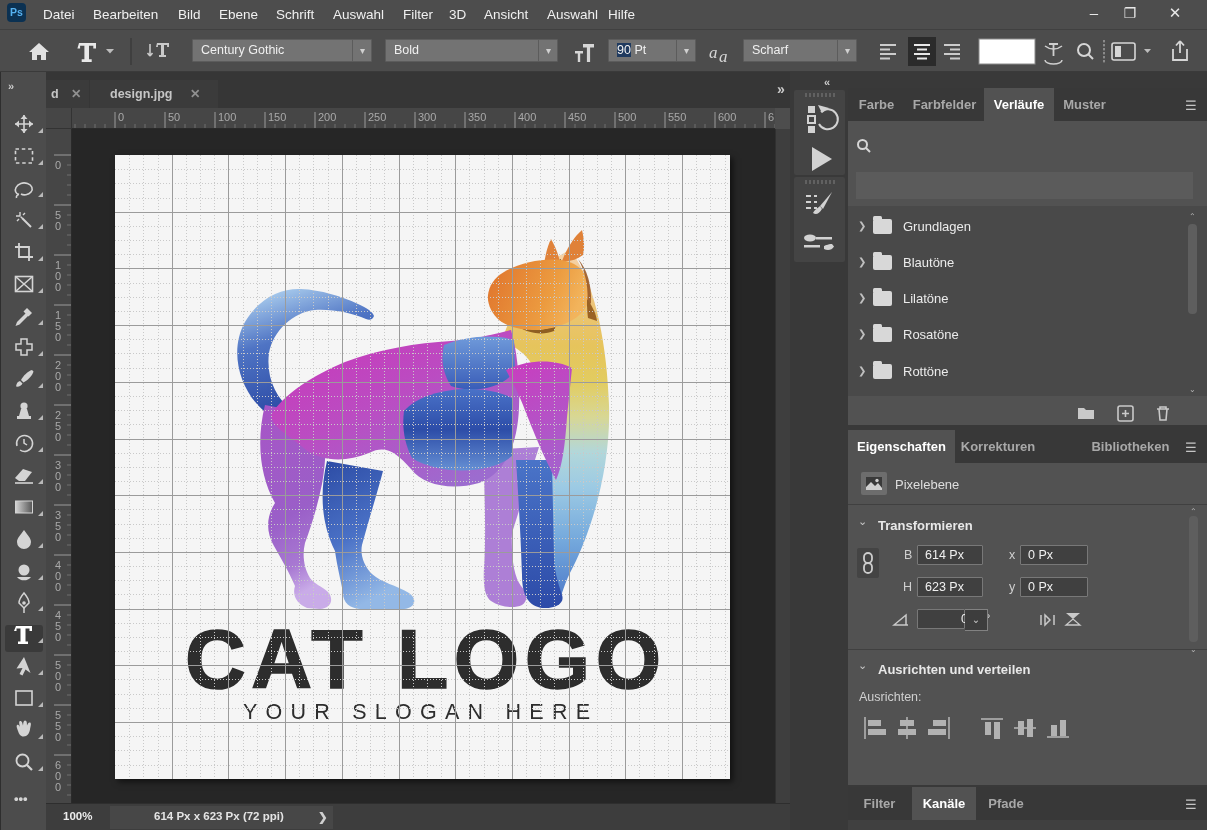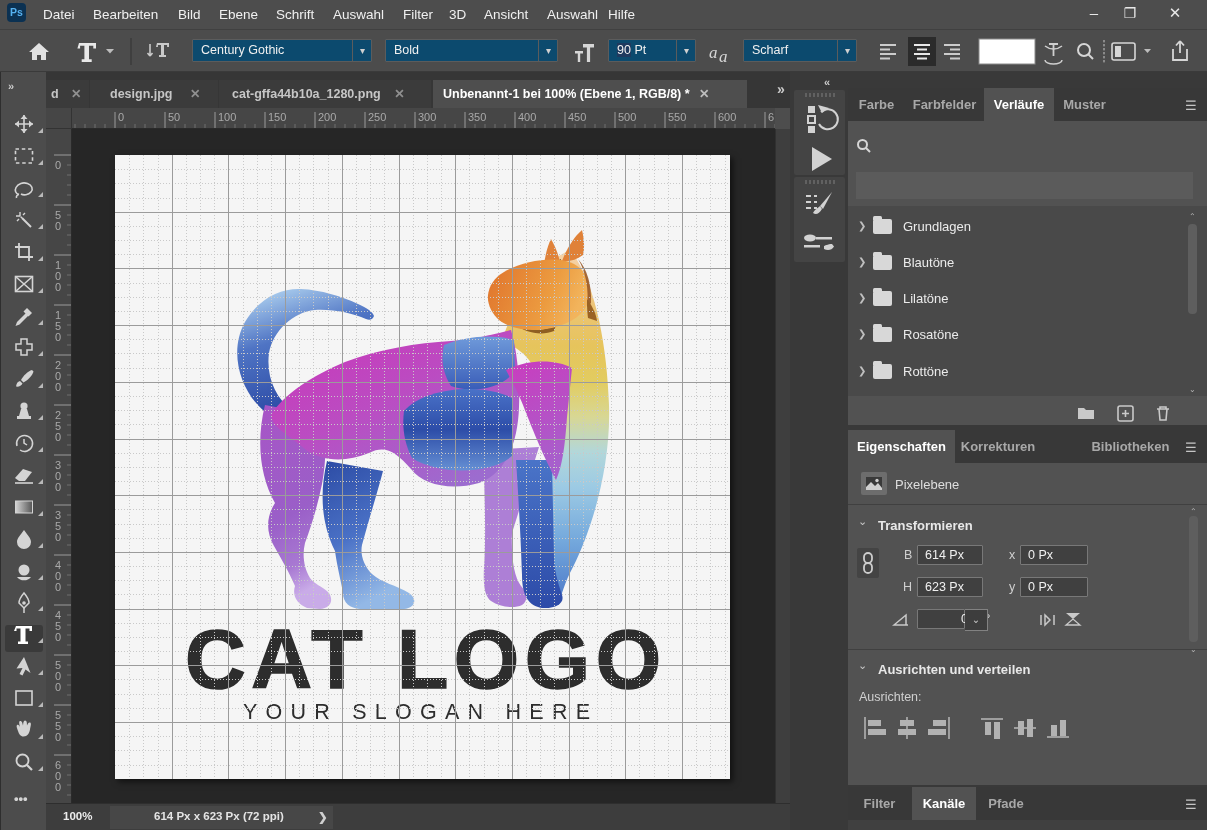--- a/index.html
+++ b/index.html
@@ -7,21 +7,21 @@
     font-family:"Liberation Sans", sans-serif; }
   #app { position:relative; width:1207px; height:830px; }
   
   #menubar { position:absolute; left:0; top:0; width:1207px; height:29px; background:#4d4d4d; }
   #menubar .mi { position:absolute; top:0; height:29px; line-height:29px; color:#f0f0f0; font-size:13.5px; }
   #pslogo { position:absolute; left:7px; top:3px; width:19px; height:19px; background:#0b3152; border-radius:4px;
     color:#55b1f0; font-size:10.5px; font-weight:bold; text-align:center; line-height:19px; }
   .winbtn { position:absolute; top:0; width:44px; height:28px; color:#e8e8e8; text-align:center; line-height:26px; font-size:14px; }
   
   #optbar { position:absolute; left:0; top:29px; width:1207px; height:43px; background:#4c4c4c; border-top:1px solid #404040; border-bottom:1px solid #3a3a3a;}
-  .combo { position:absolute; top:9px; height:23px; background:#0c4a6e; border:1px solid #5c5c5c;
+  .combo { position:absolute; top:9px; height:23px; background:#737373; border:1px solid #5c5c5c;
     color:#f0f0f0; font-size:12.5px; line-height:21px; padding-left:8px; border-radius:1px;}
   .combo .chev { position:absolute; right:6px; top:0px; color:#d0d0d0; font-size:10px; border-left:1px solid #5c5c5c; padding-left:7px; }
   
   #toolbar { position:absolute; left:0; top:72px; width:46px; height:758px; background:#4c4c4c; border-left:1px solid #2e2e2e; }
   
   #tabbar { position:absolute; left:46px; top:72px; width:744px; height:36px; background:#363636; }
   .dtab { position:absolute; top:8px; height:28px; background:#3b3b3b; color:#c6c6c6; font-size:12.5px; line-height:28px; font-weight:bold; }
   .dtab.active { background:#4e4e4e; color:#ffffff; }
   
   #hruler { position:absolute; left:46px; top:108px; width:729px; height:21px; background:#424242;
@@ -296,22 +296,20 @@
         <path d="M37 667 l5 0 l0 -5 z"></path>
         <path d="M37 699 l5 0 l0 -5 z"></path>
       </g>
     </svg>
     <div style="position:absolute; left:13px; top:719px; color:#d4d4d4; font-size:13px; font-weight:bold;">•••</div>
   </div>
 
   <div id="tabbar">
     <div class="dtab" style="left:0px; width:43px; padding-left:5px;">d <span style="color:#909090; margin-left:9px;">✕</span></div>
     <div class="dtab" style="left:44px; width:128px; padding-left:20px;">design.jpg <span style="color:#909090; margin-left:14px;">✕</span></div>
-    <div class="dtab" style="left:173px; width:212px; padding-left:13px;">cat-gffa44b10a_1280.png <span style="color:#909090; margin-left:10px;">✕</span></div>
-    <div class="dtab active" style="left:387px; width:314px; padding-left:10px;">Unbenannt-1 bei 100% (Ebene 1, RGB/8) * <span style="color:#bdbdbd; margin-left:6px;">✕</span></div>
     <div style="position:absolute; left:731px; top:9px; color:#c9c9c9; font-size:14px; font-weight:bold;">»</div>
   </div>
 
   <svg id="hruler" width="729" height="21" style="position:absolute; left:46px; top:108px; background:#464646;">
     <g stroke="#6f6f6f" stroke-width="1">
       <path d="M29 16 v5 M39 16 v5 M49 16 v5 M59 16 v5 M79 16 v5 M89 16 v5 M99 16 v5 M109 16 v5 M129 16 v5 M139 16 v5 M149 16 v5 M159 16 v5 M179 16 v5 M189 16 v5 M199 16 v5 M209 16 v5 M229 16 v5 M239 16 v5 M249 16 v5 M259 16 v5 M279 16 v5 M289 16 v5 M299 16 v5 M309 16 v5 M329 16 v5 M339 16 v5 M349 16 v5 M359 16 v5 M379 16 v5 M389 16 v5 M399 16 v5 M409 16 v5 M429 16 v5 M439 16 v5 M449 16 v5 M459 16 v5 M479 16 v5 M489 16 v5 M499 16 v5 M509 16 v5 M529 16 v5 M539 16 v5 M549 16 v5 M559 16 v5 M579 16 v5 M589 16 v5 M599 16 v5 M609 16 v5 M629 16 v5 M639 16 v5 M649 16 v5 M659 16 v5 M679 16 v5 M689 16 v5 M699 16 v5 M709 16 v5 M729 16 v5"></path>
     </g>
     <g stroke="#9a9a9a" stroke-width="1">
       <path d="M19 4 v17 M69 4 v17 M119 4 v17 M169 4 v17 M219 4 v17 M269 4 v17 M319 4 v17 M369 4 v17 M419 4 v17 M469 4 v17 M519 4 v17 M569 4 v17 M619 4 v17 M669 4 v17 M719 4 v17"></path>
     </g>

